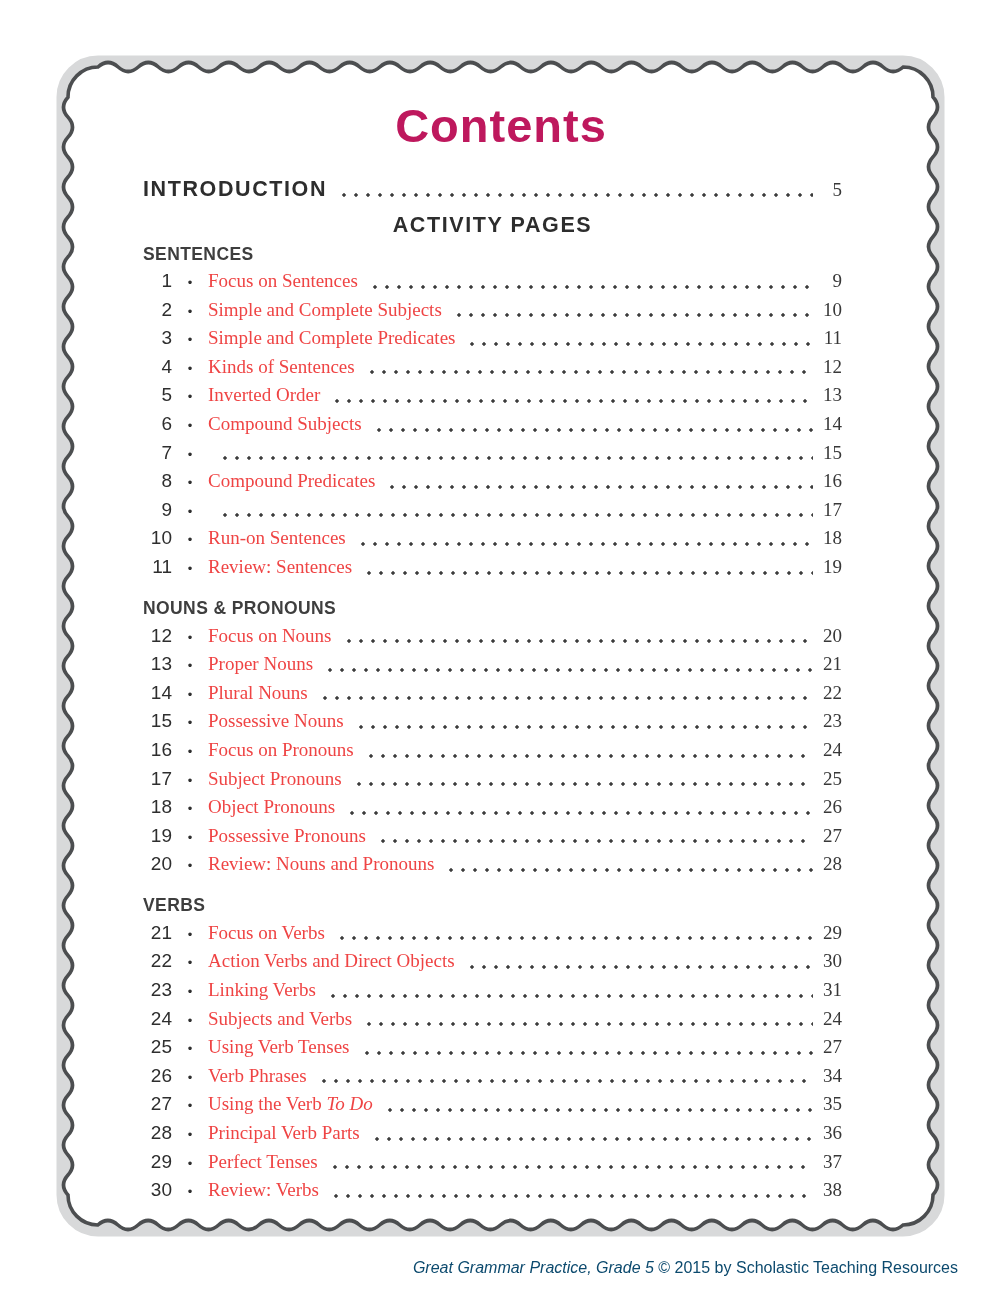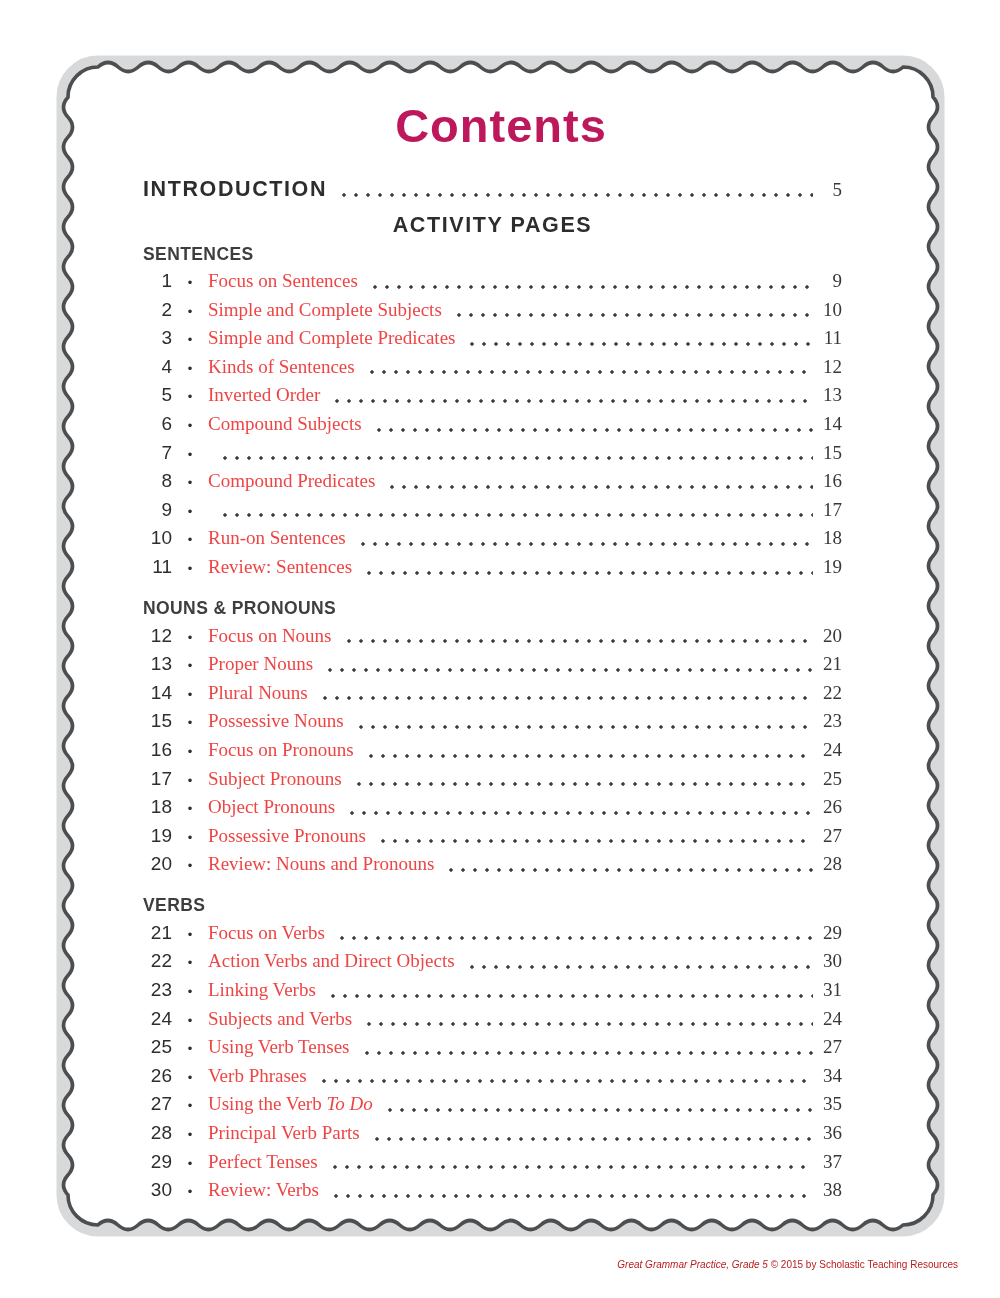--- a/index.html
+++ b/index.html
@@ -70,21 +70,21 @@
     background-position:left 2px bottom 7px;
   }
   .page-num{
     flex:0 0 auto;min-width:24px;text-align:right;
     font-family:"Liberation Serif", serif;
     font-size:19px;color:#383838;
   }
 
   .footer{
     position:absolute;right:42px;top:1259px;
-    font-size:10px;color:#b91c1c;
+    font-size:16px;color:#0c4a6e;
     white-space:nowrap;
   }
   .footer .book{font-style:italic;}
 </style>
 </head>
 <body>
 
 <svg id="frame-svg" viewBox="0 0 1000 1298" xmlns="http://www.w3.org/2000/svg">
   <rect id="band-rect" x="68" y="67" width="865" height="1158" rx="30" fill="#ffffff" stroke="#d8d9da" stroke-width="23"></rect>
   <path id="wave-path" fill="#ffffff" stroke="#4c4e50" stroke-width="3.6" stroke-linecap="round" d="M 98 67 q 10.06 -9.00 20.13 0 q 10.06 9.00 20.13 0 q 10.06 -9.00 20.13 0 q 10.06 9.00 20.13 0 q 10.06 -9.00 20.13 0 q 10.06 9.00 20.13 0 q 10.06 -9.00 20.13 0 q 10.06 9.00 20.13 0 q 10.06 -9.00 20.13 0 q 10.06 9.00 20.13 0 q 10.06 -9.00 20.13 0 q 10.06 9.00 20.13 0 q 10.06 -9.00 20.13 0 q 10.06 9.00 20.13 0 q 10.06 -9.00 20.13 0 q 10.06 9.00 20.13 0 q 10.06 -9.00 20.13 0 q 10.06 9.00 20.13 0 q 10.06 -9.00 20.13 0 q 10.06 9.00 20.13 0 q 10.06 -9.00 20.13 0 q 10.06 9.00 20.13 0 q 10.06 -9.00 20.13 0 q 10.06 9.00 20.13 0 q 10.06 -9.00 20.13 0 q 10.06 9.00 20.13 0 q 10.06 -9.00 20.13 0 q 10.06 9.00 20.13 0 q 10.06 -9.00 20.13 0 q 10.06 9.00 20.13 0 q 10.06 -9.00 20.13 0 q 10.06 9.00 20.13 0 q 10.06 -9.00 20.13 0 q 10.06 9.00 20.13 0 q 10.06 -9.00 20.13 0 q 10.06 9.00 20.13 0 q 10.06 -9.00 20.13 0 q 10.06 9.00 20.13 0 q 10.06 -9.00 20.13 0 q 10.06 9.00 20.13 0 A 30 30 0 0 1 933 97 q 9.00 9.98 0 19.96 q -9.00 9.98 0 19.96 q 9.00 9.98 0 19.96 q -9.00 9.98 0 19.96 q 9.00 9.98 0 19.96 q -9.00 9.98 0 19.96 q 9.00 9.98 0 19.96 q -9.00 9.98 0 19.96 q 9.00 9.98 0 19.96 q -9.00 9.98 0 19.96 q 9.00 9.98 0 19.96 q -9.00 9.98 0 19.96 q 9.00 9.98 0 19.96 q -9.00 9.98 0 19.96 q 9.00 9.98 0 19.96 q -9.00 9.98 0 19.96 q 9.00 9.98 0 19.96 q -9.00 9.98 0 19.96 q 9.00 9.98 0 19.96 q -9.00 9.98 0 19.96 q 9.00 9.98 0 19.96 q -9.00 9.98 0 19.96 q 9.00 9.98 0 19.96 q -9.00 9.98 0 19.96 q 9.00 9.98 0 19.96 q -9.00 9.98 0 19.96 q 9.00 9.98 0 19.96 q -9.00 9.98 0 19.96 q 9.00 9.98 0 19.96 q -9.00 9.98 0 19.96 q 9.00 9.98 0 19.96 q -9.00 9.98 0 19.96 q 9.00 9.98 0 19.96 q -9.00 9.98 0 19.96 q 9.00 9.98 0 19.96 q -9.00 9.98 0 19.96 q 9.00 9.98 0 19.96 q -9.00 9.98 0 19.96 q 9.00 9.98 0 19.96 q -9.00 9.98 0 19.96 q 9.00 9.98 0 19.96 q -9.00 9.98 0 19.96 q 9.00 9.98 0 19.96 q -9.00 9.98 0 19.96 q 9.00 9.98 0 19.96 q -9.00 9.98 0 19.96 q 9.00 9.98 0 19.96 q -9.00 9.98 0 19.96 q 9.00 9.98 0 19.96 q -9.00 9.98 0 19.96 q 9.00 9.98 0 19.96 q -9.00 9.98 0 19.96 q 9.00 9.98 0 19.96 q -9.00 9.98 0 19.96 q 9.00 9.98 0 19.96 A 30 30 0 0 1 903 1225 q -10.06 9.00 -20.13 0 q -10.06 -9.00 -20.13 0 q -10.06 9.00 -20.13 0 q -10.06 -9.00 -20.13 0 q -10.06 9.00 -20.13 0 q -10.06 -9.00 -20.13 0 q -10.06 9.00 -20.13 0 q -10.06 -9.00 -20.13 0 q -10.06 9.00 -20.13 0 q -10.06 -9.00 -20.13 0 q -10.06 9.00 -20.13 0 q -10.06 -9.00 -20.13 0 q -10.06 9.00 -20.13 0 q -10.06 -9.00 -20.13 0 q -10.06 9.00 -20.13 0 q -10.06 -9.00 -20.13 0 q -10.06 9.00 -20.13 0 q -10.06 -9.00 -20.13 0 q -10.06 9.00 -20.13 0 q -10.06 -9.00 -20.13 0 q -10.06 9.00 -20.13 0 q -10.06 -9.00 -20.13 0 q -10.06 9.00 -20.13 0 q -10.06 -9.00 -20.13 0 q -10.06 9.00 -20.13 0 q -10.06 -9.00 -20.13 0 q -10.06 9.00 -20.13 0 q -10.06 -9.00 -20.13 0 q -10.06 9.00 -20.13 0 q -10.06 -9.00 -20.13 0 q -10.06 9.00 -20.13 0 q -10.06 -9.00 -20.13 0 q -10.06 9.00 -20.13 0 q -10.06 -9.00 -20.13 0 q -10.06 9.00 -20.13 0 q -10.06 -9.00 -20.13 0 q -10.06 9.00 -20.13 0 q -10.06 -9.00 -20.13 0 q -10.06 9.00 -20.13 0 q -10.06 -9.00 -20.13 0 A 30 30 0 0 1 68 1195 q -9.00 -9.98 0 -19.96 q 9.00 -9.98 0 -19.96 q -9.00 -9.98 0 -19.96 q 9.00 -9.98 0 -19.96 q -9.00 -9.98 0 -19.96 q 9.00 -9.98 0 -19.96 q -9.00 -9.98 0 -19.96 q 9.00 -9.98 0 -19.96 q -9.00 -9.98 0 -19.96 q 9.00 -9.98 0 -19.96 q -9.00 -9.98 0 -19.96 q 9.00 -9.98 0 -19.96 q -9.00 -9.98 0 -19.96 q 9.00 -9.98 0 -19.96 q -9.00 -9.98 0 -19.96 q 9.00 -9.98 0 -19.96 q -9.00 -9.98 0 -19.96 q 9.00 -9.98 0 -19.96 q -9.00 -9.98 0 -19.96 q 9.00 -9.98 0 -19.96 q -9.00 -9.98 0 -19.96 q 9.00 -9.98 0 -19.96 q -9.00 -9.98 0 -19.96 q 9.00 -9.98 0 -19.96 q -9.00 -9.98 0 -19.96 q 9.00 -9.98 0 -19.96 q -9.00 -9.98 0 -19.96 q 9.00 -9.98 0 -19.96 q -9.00 -9.98 0 -19.96 q 9.00 -9.98 0 -19.96 q -9.00 -9.98 0 -19.96 q 9.00 -9.98 0 -19.96 q -9.00 -9.98 0 -19.96 q 9.00 -9.98 0 -19.96 q -9.00 -9.98 0 -19.96 q 9.00 -9.98 0 -19.96 q -9.00 -9.98 0 -19.96 q 9.00 -9.98 0 -19.96 q -9.00 -9.98 0 -19.96 q 9.00 -9.98 0 -19.96 q -9.00 -9.98 0 -19.96 q 9.00 -9.98 0 -19.96 q -9.00 -9.98 0 -19.96 q 9.00 -9.98 0 -19.96 q -9.00 -9.98 0 -19.96 q 9.00 -9.98 0 -19.96 q -9.00 -9.98 0 -19.96 q 9.00 -9.98 0 -19.96 q -9.00 -9.98 0 -19.96 q 9.00 -9.98 0 -19.96 q -9.00 -9.98 0 -19.96 q 9.00 -9.98 0 -19.96 q -9.00 -9.98 0 -19.96 q 9.00 -9.98 0 -19.96 q -9.00 -9.98 0 -19.96 A 30 30 0 0 1 98 67 Z"></path>

